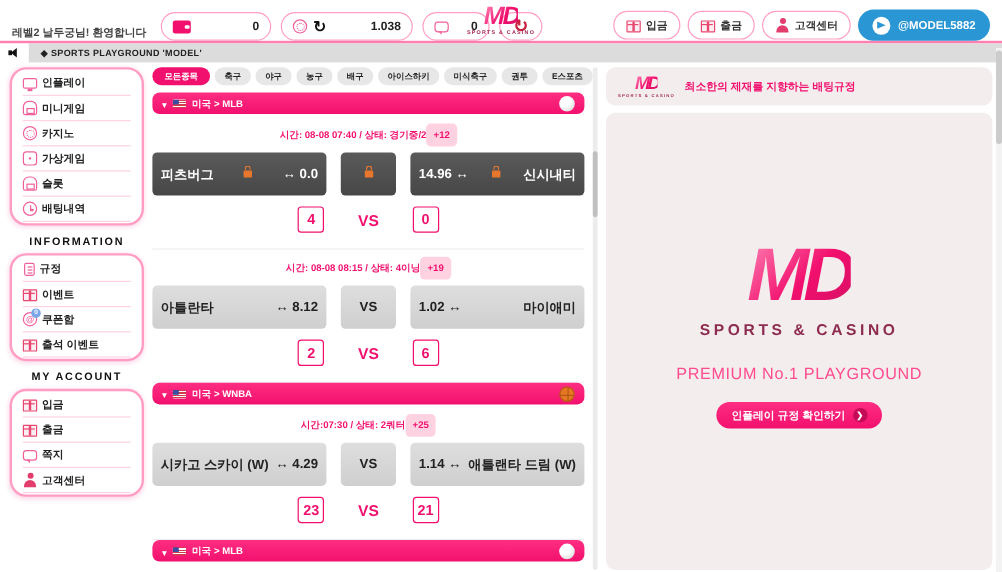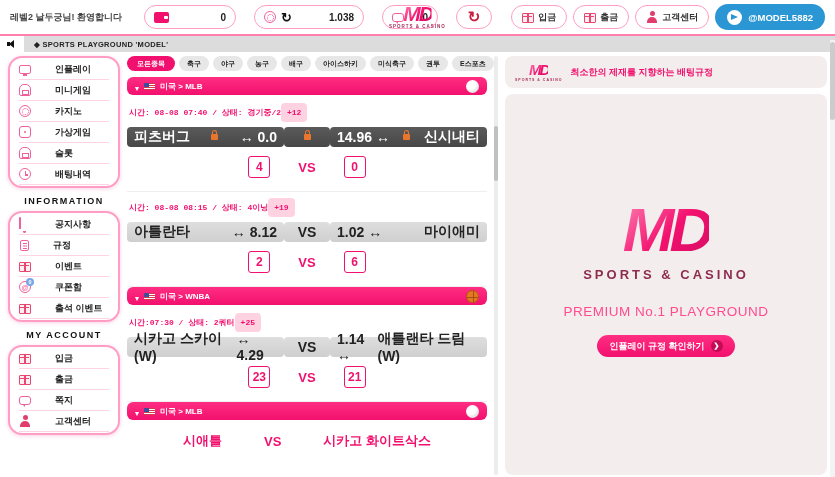--- a/index.html
+++ b/index.html
@@ -1,20 +1,20 @@
 <!DOCTYPE html>
 <html><head>
 <meta charset="utf-8">
 <style>
   * { margin:0; padding:0; box-sizing:border-box; }
   html,body { width:835px; height:477px; overflow:hidden; background:#fff;
     font-family:"Liberation Sans", sans-serif; }
 
   
-  .header { height:36px; display:flex; align-items:center; gap:18px;
+  .header { height:36px; display:flex; align-items:flex-end; gap:8px;
     padding:0 10px; border-bottom:2px solid #ff7fae; position:relative; background:#fff; }
   .welcome { font-size:9px; color:#444; font-weight:bold; white-space:nowrap; margin-right:4px; }
   .pill { height:24px; border:1.5px solid #ff9dc4; border-radius:13px; background:#fff;
     display:flex; align-items:center; gap:5px; padding:0 9px; font-size:10px; color:#222; }
   .pill .val { margin-left:auto; font-weight:bold; }
   .pill-wallet { width:92px; } .pill-chip { width:110px; } .pill-msg { width:56px; }
   .btn-refresh { width:36px; height:24px; border:1.5px solid #ff9dc4; border-radius:13px;
     background:#fff; display:flex; align-items:center; justify-content:center; cursor:pointer; }
   .glyph-refresh::before { content:"↻"; font-size:13px; font-weight:bold; color:#111; }
   .glyph-refresh.red::before { color:#c81e3c; font-size:15px; }
@@ -54,21 +54,21 @@
   .main { width:360px; flex:none; }
   .main-scroll { width:4px; flex:none; background:#ececec; border-radius:2px; position:relative; }
   .main-scroll .thumb { position:absolute; top:70px; left:0; width:4px; height:55px; background:#c0c0c0; border-radius:2px; }
   .promo { flex:1; margin-right:8px; display:flex; flex-direction:column; gap:6px; }
   .page-scroll { position:fixed; right:0; top:40px; width:5px; height:437px; background:#f3f3f3; }
   .page-scroll .thumb { position:absolute; top:2px; width:5px; height:78px; background:#cccccc; border-radius:3px; }
 
   
   .sbox { border:2px solid #ff9dc4; border-radius:14px; background:#fff; padding:1px 9px;
     box-shadow:0 1px 4px rgba(242,16,110,.18); margin-bottom:8px; }
-  .sitem { height:21px; display:flex; align-items:center; gap:24px;
+  .sitem { height:21px; display:flex; align-items:center; gap:4px;
     border-bottom:1px solid #ffd2e4; font-size:9px; font-weight:bold; color:#222; cursor:pointer; }
   .sitem:last-child { border-bottom:1px solid #ffd2e4; }
   .stitle { text-align:center; font-size:9px; font-weight:800; letter-spacing:1.5px;
     color:#111; margin:4px 0 5px; }
 
   .ic { width:12px; height:12px; position:relative; flex:none; }
   .pk { color:#f0619c; }
   .ic-screen { border:1.5px solid #f0619c; border-radius:2px; height:9px; margin-top:1px; }
   .ic-screen::after { content:""; position:absolute; left:3px; bottom:-3px; width:4px; height:2px; background:#f0619c; }
   .ic-slot { border:1.5px solid #f0619c; border-radius:5px 5px 2px 2px; }
@@ -122,26 +122,26 @@
   .flag-us::before { content:""; position:absolute; left:0; top:0; width:5px; height:4px; background:#3a4d9e; }
   .league-title { font-size:8px; font-weight:bold; }
   .sporticon { margin-left:auto; width:13px; height:13px; border-radius:50%; }
   .ball-baseball { background:radial-gradient(circle at 35% 30%, #ffffff 40%, #c9c9c9 100%); }
   .ball-basketball { background:#e87722; box-shadow:inset 0 0 0 1px #b25415;
     background-image:linear-gradient(#a0510f 1px, transparent 1px),
       linear-gradient(90deg,#a0510f 1px, transparent 1px);
     background-size:13px 7px, 7px 13px; }
 
   .match { border-bottom:1px solid #efefef; padding:2px 0 0; }
-  .match-info { display:flex; align-items:center; justify-content:flex-start;
-    padding:4px 2px 5px; font-size:8px; font-weight:bold; color:#f2106e;font-family:Liberation Mono, monospace; }
+  .match-info { display:flex; align-items:center; justify-content:center;
+    padding:4px 2px 5px; font-size:8px; font-weight:bold; color:#f2106e; }
   .more-badge { background:#ffd2e2; color:#f2106e; border-radius:4px; padding:5px 6px;
     font-size:8px; font-weight:bold; cursor:pointer; }
 
-  .odds-row { display:flex; gap:0; height:20px; font-size:14px; }
+  .odds-row { display:flex; gap:12px; height:36px; font-size:11px; }
   .seg { border-radius:4px; display:flex; align-items:center; padding:0 7px; }
   .seg-side { flex:1; justify-content:space-between; }
   .seg-mid { width:46px; justify-content:center; font-weight:bold; }
   .dark { background:linear-gradient(180deg,#5a5a5a,#474747); color:#fff; }
   .light { background:linear-gradient(180deg,#dedede,#cfcfcf); color:#222; }
   .team-name { font-weight:bold; }
   .odds-val { font-weight:bold; }
   .lock { width:7px; height:6px; background:#e8762c; border-radius:1px; position:relative; margin:0 3px; }
   .lock::before { content:""; position:absolute; top:-4px; left:1px; width:3px; height:3px;
     border:1.5px solid #e8762c; border-bottom:none; border-radius:3px 3px 0 0; }
@@ -256,24 +256,20 @@
       </div>
       <div class="sitem">
         <span class="ic ic-clock"></span>
         <span>배팅내역</span>
       </div>
     </div>
 
     <div class="stitle">INFORMATION</div>
     <div class="sbox">
       <div class="sitem">
-        <span class="ic"><span class="ic-bell"></span></span>
-        <span>공지사항</span>
-      </div>
-      <div class="sitem">
         <span class="ic ic-doc"></span>
         <span>규정</span>
       </div>
       <div class="sitem">
         <span class="ic ic-gift"></span>
         <span>이벤트</span>
       </div>
       <div class="sitem">
         <span class="ic ic-coupon">@<span class="badge-dot">0</span></span>
         <span>쿠폰함</span>

